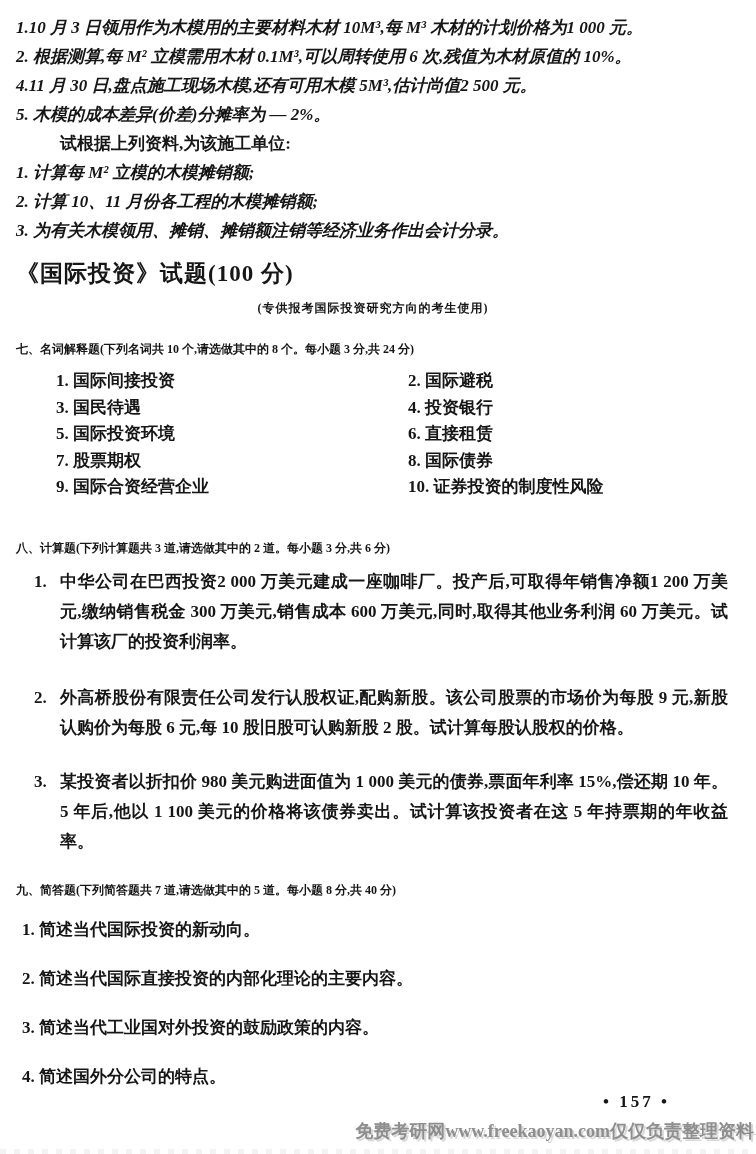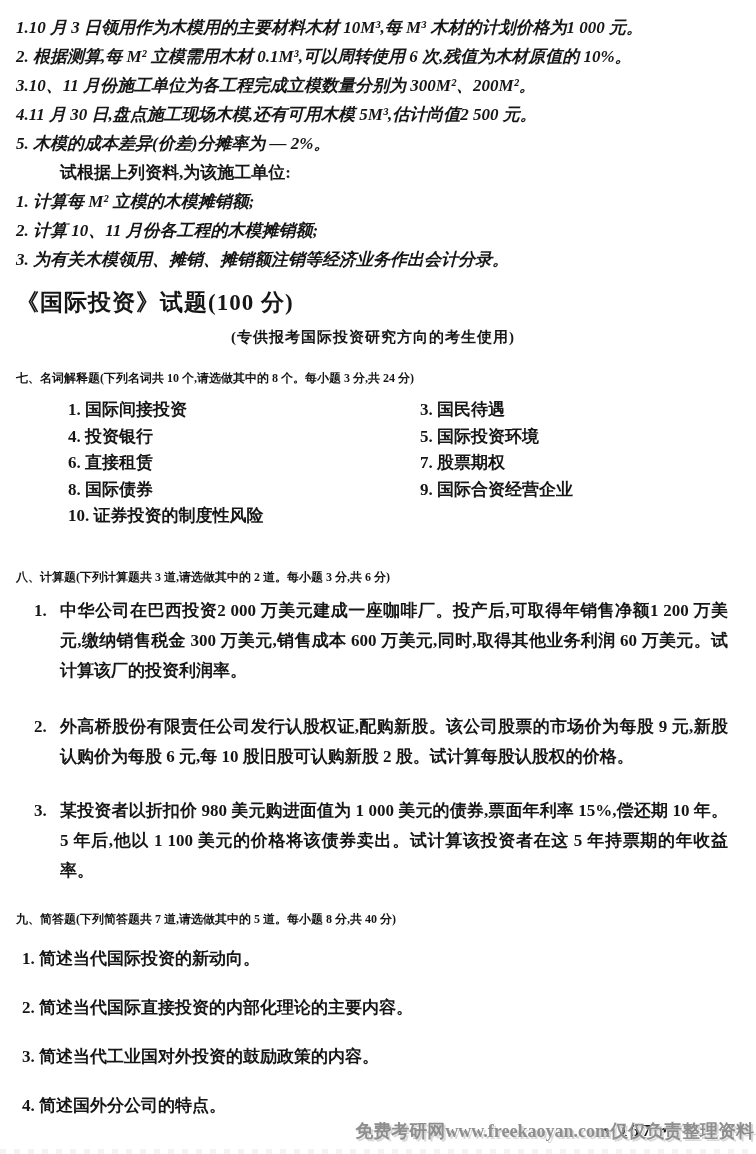--- a/index.html
+++ b/index.html
@@ -31,37 +31,37 @@
   }
   .exam-title {
     font-size: 23px;
     font-weight: 700;
     margin-top: 14px;
     letter-spacing: 1px;
     line-height: 30px;
   }
   .exam-subtitle {
     text-align: center;
-    font-size: 15px;
+    font-size: 12px;
     margin-top: 8px;
     line-height: 22px;
     letter-spacing: 1px;
   }
   .sec-header {
     margin-top: 17px;
     line-height: 27px;
     font-size: 12px;
   }
   .sec-header .label {
     font-weight: 700;
   }
   .terms {
     display: grid;
     grid-template-columns: 352px 1fr;
-    margin-left: 52px;
+    margin-left: 40px;
     margin-top: 5px;
     line-height: 26.5px;
     font-size: 17px;
   }
   .problem {
     position: relative;
     padding-left: 44px;
     padding-right: 2px;
     line-height: 30px;
     text-align: justify;
@@ -109,38 +109,38 @@
     opacity: 0.55;
   }
 </style>
 </head>
 <body>
 
 <div class="content">
 
   <div class="line">1.10 月 3 日领用作为木模用的主要材料木材 10M³,每 M³ 木材的计划价格为1 000 元。</div>
   <div class="line">2. 根据测算,每 M² 立模需用木材 0.1M³,可以周转使用 6 次,残值为木材原值的 10%。</div>
-  <div class="line">3.10、11 月份施工单位为各工程完成立模数量分别为 300M²、200M²。</div>
   <div class="line">4.11 月 30 日,盘点施工现场木模,还有可用木模 5M³,估计尚值2 500 元。</div>
   <div class="line">5. 木模的成本差异(价差)分摊率为 — 2%。</div>
 
   <div class="intro-line">试根据上列资料,为该施工单位:</div>
 
   <div class="line">1. 计算每 M² 立模的木模摊销额;</div>
   <div class="line">2. 计算 10、11 月份各工程的木模摊销额;</div>
   <div class="line">3. 为有关木模领用、摊销、摊销额注销等经济业务作出会计分录。</div>
 
   <div class="exam-title">《国际投资》试题(100 分)</div>
   <div class="exam-subtitle">(专供报考国际投资研究方向的考生使用)</div>
 
   <div class="sec-header">
     <span class="label">七、名词解释题</span><span>(下列名词共 10 个,请选做其中的 8 个。每小题 3 分,共 24 分)</span>
   </div>
   <div class="terms">
     <div>1. 国际间接投资</div>
+    <div>2. 国际避税</div>
     <div>3. 国民待遇</div>
     <div>4. 投资银行</div>
     <div>5. 国际投资环境</div>
     <div>6. 直接租赁</div>
     <div>7. 股票期权</div>
     <div>8. 国际债券</div>
     <div>9. 国际合资经营企业</div>
     <div>10. 证券投资的制度性风险</div>
   </div>
 

